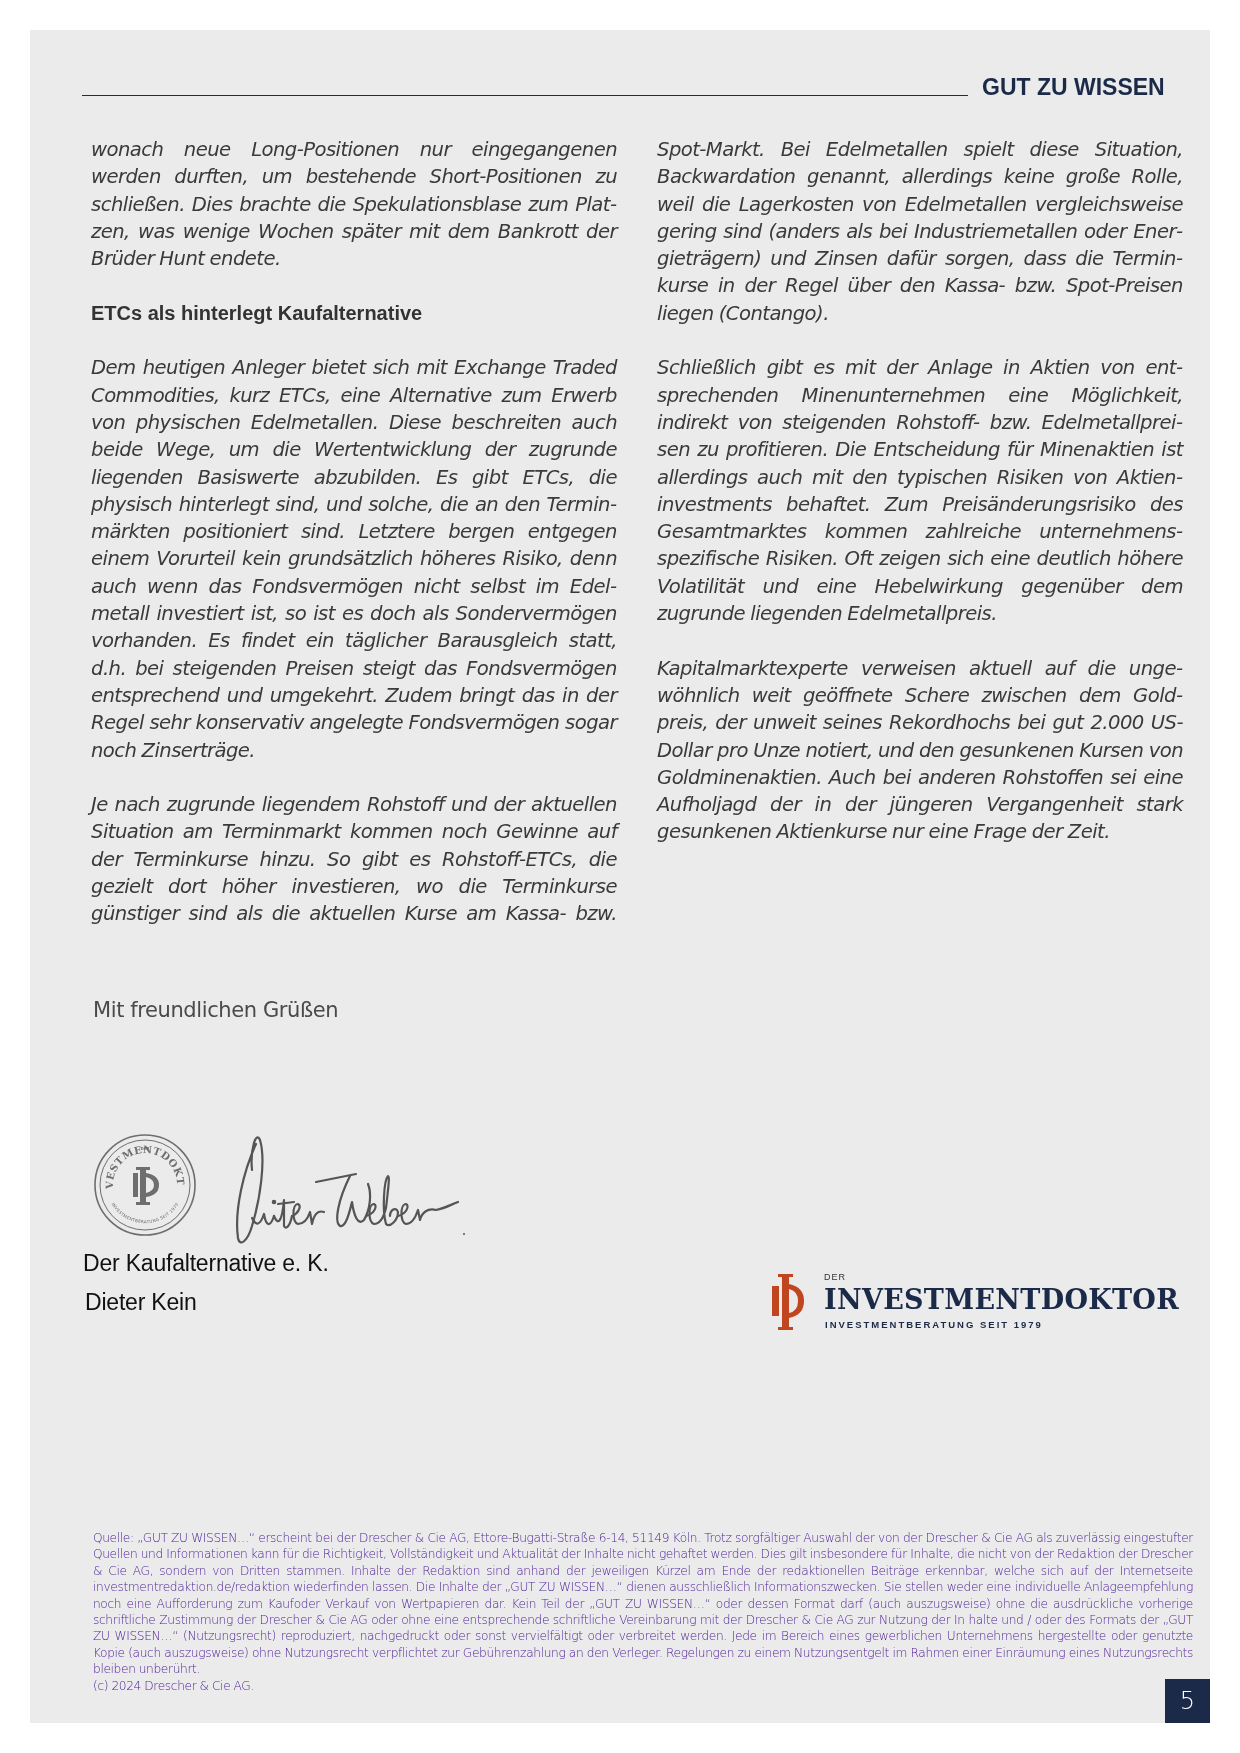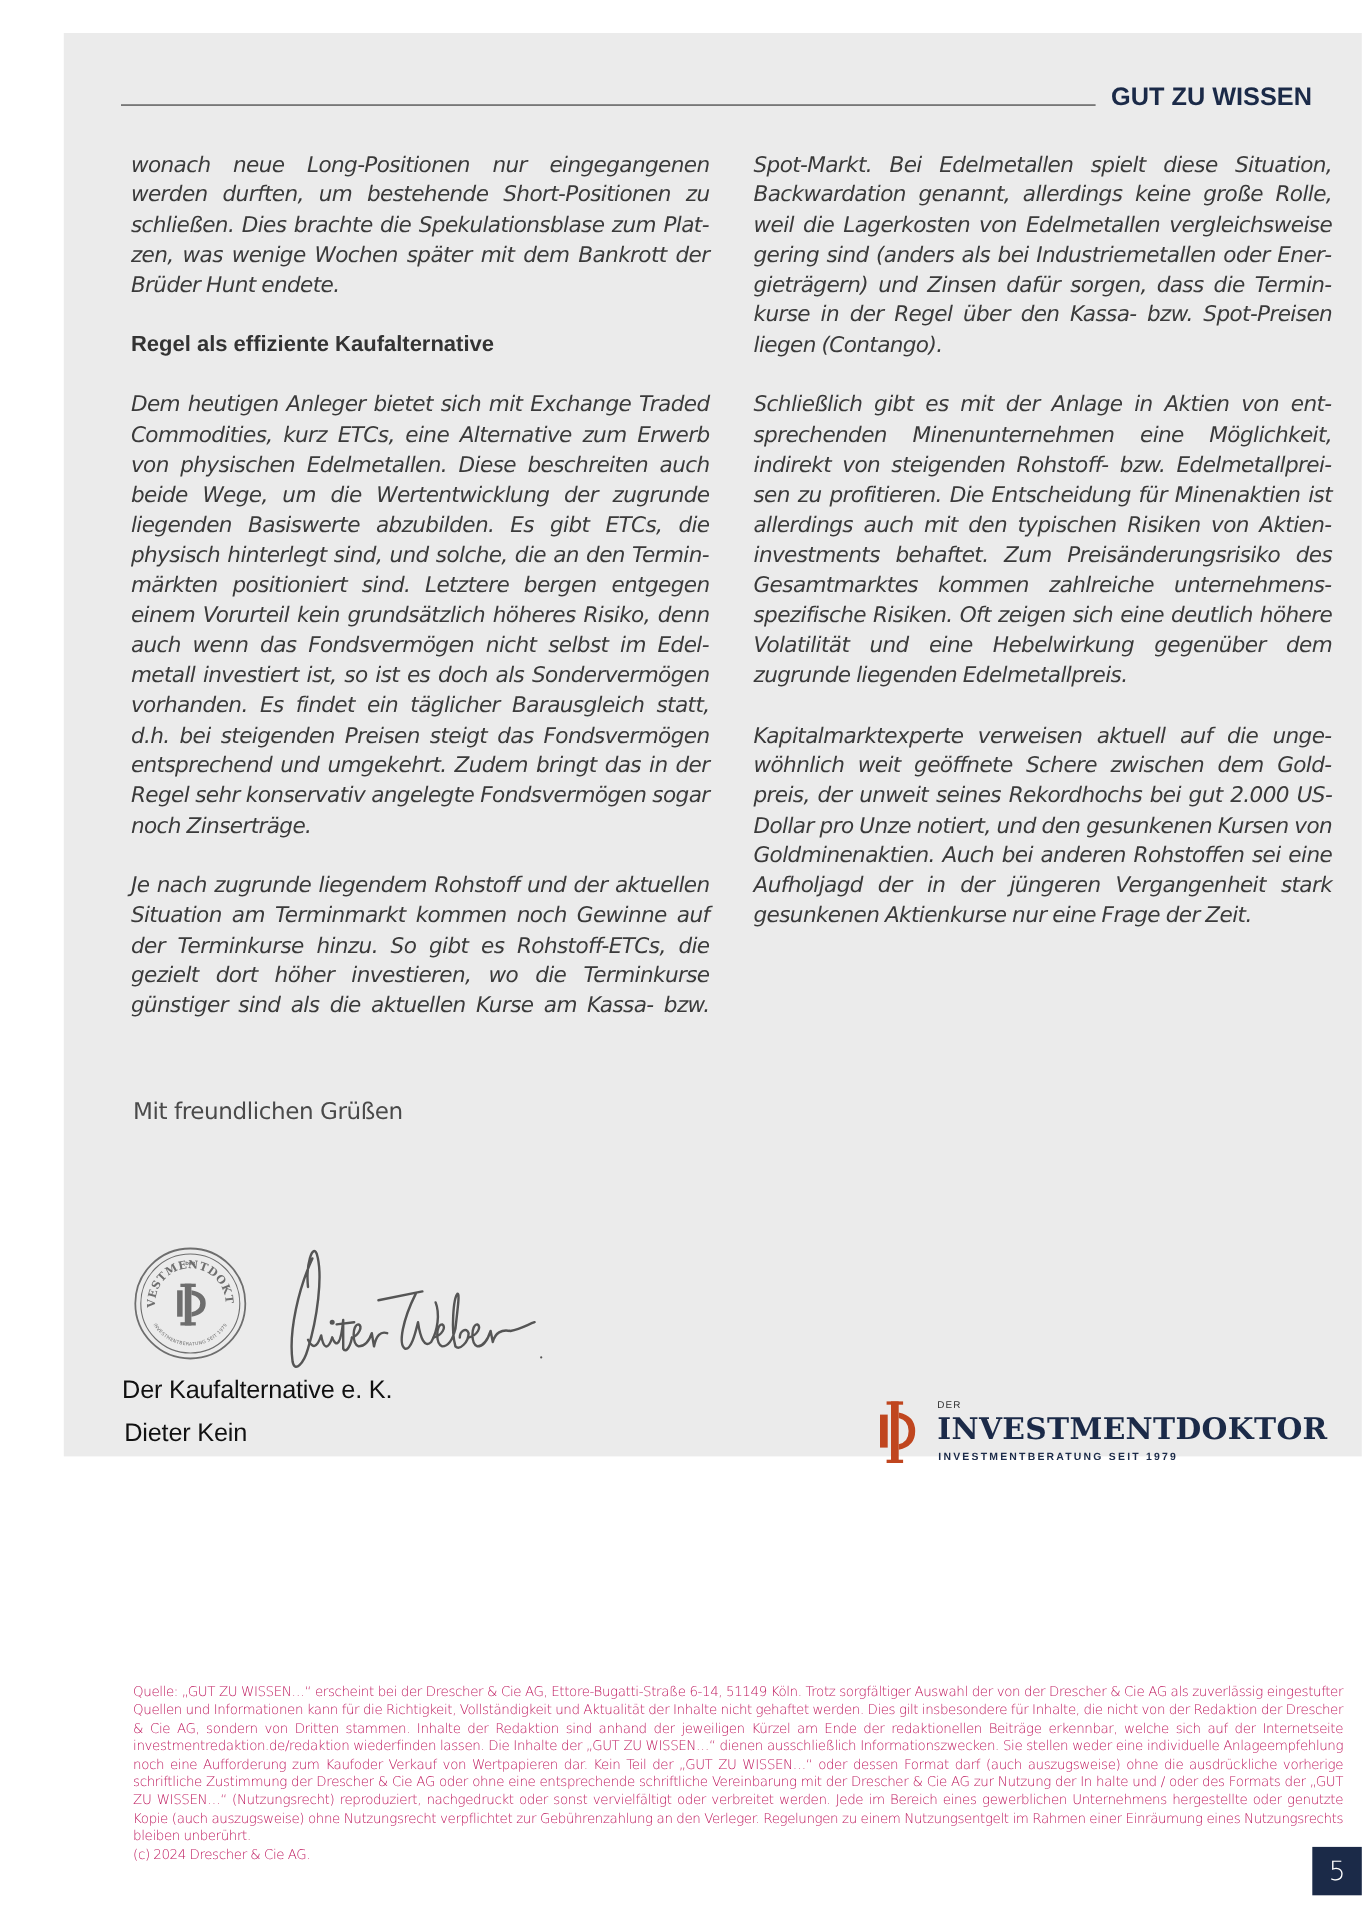--- a/index.html
+++ b/index.html
@@ -1,20 +1,19 @@
 <!DOCTYPE html>
 <html><head>
 <meta charset="utf-8">
 <style>
   html, body { margin: 0; padding: 0; background: #ffffff; }
   body { width: 1240px; height: 1753px; position: relative; overflow: hidden; }
   .page {
-    position: absolute; left: 30px; top: 30px; width: 1180px; height: 1294px;
+    position: absolute; left: 30px; top: 30px; width: 1180px; height: 1693px;
     background: #ebebeb;
-    margin-left: 28px;
   }
   .header-rule {
     position: absolute; left: 52px; top: 65px; width: 886px; height: 0;
     border-top: 1.5px solid #2b2b2b;
   }
   .header-title {
     position: absolute; left: 952px; top: 44px;
     font-family: "Liberation Sans", sans-serif; font-weight: bold;
     font-size: 23px; color: #1b2a48; letter-spacing: 0px;
   }
@@ -55,41 +54,41 @@
     position: absolute; left: 74px; top: 34px; font-family: "DejaVu Serif", serif;
     font-weight: bold; font-size: 27px; color: #1b2a48; letter-spacing: 0.3px;
   }
   .logo-tag {
     position: absolute; left: 75px; top: 69px; font-family: "Liberation Sans", sans-serif;
     font-size: 9.5px; color: #1b2a48; letter-spacing: 2px; font-weight: bold;
   }
   .footer {
     position: absolute; left: 63px; top: 1500px; width: 1100px;
     font-family: "DejaVu Sans", sans-serif; font-weight: 300;
-    font-size: 12.2px; line-height: 16.4px; color: #be185d;
+    font-size: 12.2px; line-height: 16.4px; color: #4c1d95;
     text-align: justify; letter-spacing: -0.35px; word-spacing: -0.3px;
   }
   .page-num {
     position: absolute; left: 1135px; top: 1649px; width: 45px; height: 44px;
     background: #1b2a48; color: #ffffff;
     font-family: "DejaVu Sans", sans-serif; font-size: 24px; font-weight: 300;
     display: flex; align-items: center; justify-content: center;
   }
 </style>
 </head>
 <body>
 
 <div class="page">
 
   <div class="header-rule"></div>
   <div class="header-title">GUT ZU WISSEN</div>
 
   <div class="col left">
     <p>wonach neue Long-Positionen nur eingegangenen werden durften, um bestehende Short-Positionen zu schließen. Dies brachte die Spekulationsblase zum Plat­zen, was wenige Wochen später mit dem Bankrott der Brüder Hunt endete.</p>
-    <h3>Regel als effiziente Kaufalternative</h3>
+    <h3>ETCs als hinterlegt Kaufalternative</h3>
     <p>Dem heutigen Anleger bietet sich mit Exchange Traded Commodities, kurz ETCs, eine Alternative zum Erwerb von physischen Edelmetallen. Diese beschreiten auch beide Wege, um die Wertentwicklung der zugrun­de liegenden Basiswerte abzubilden. Es gibt ETCs, die physisch hinterlegt sind, und solche, die an den Termin­märkten positioniert sind. Letztere bergen entgegen einem Vorurteil kein grundsätzlich höheres Risiko, denn auch wenn das Fondsvermögen nicht selbst im Edel­metall investiert ist, so ist es doch als Sondervermögen vorhanden. Es findet ein täglicher Barausgleich statt, d.h. bei steigenden Preisen steigt das Fondsvermögen entsprechend und umgekehrt. Zudem bringt das in der Regel sehr konservativ angelegte Fondsvermögen sogar noch Zinserträge.</p>
     <p style="text-align-last: justify;">Je nach zugrunde liegendem Rohstoff und der aktuel­len Situation am Terminmarkt kommen noch Gewinne auf der Terminkurse hinzu. So gibt es Rohstoff-ETCs, die gezielt dort höher investieren, wo die Terminkurse günstiger sind als die aktuellen Kurse am Kassa- bzw.</p>
   </div>
 
   <div class="col right">
     <p>Spot-Markt. Bei Edelmetallen spielt diese Situation, Backwardation genannt, allerdings keine große Rolle, weil die Lagerkosten von Edelmetallen vergleichsweise gering sind (anders als bei Industriemetallen oder Ener­gieträgern) und Zinsen dafür sorgen, dass die Termin­kurse in der Regel über den Kassa- bzw. Spot-Preisen liegen (Contango).</p>
     <p>Schließlich gibt es mit der Anlage in Aktien von ent­sprechenden Minenunternehmen eine Möglichkeit, indirekt von steigenden Rohstoff- bzw. Edelmetallprei­sen zu profitieren. Die Entscheidung für Minenaktien ist allerdings auch mit den typischen Risiken von Aktien­investments behaftet. Zum Preisänderungsrisiko des Gesamtmarktes kommen zahlreiche unternehmens­spezifische Risiken. Oft zeigen sich eine deutlich höhe­re Volatilität und eine Hebelwirkung gegenüber dem zugrunde liegenden Edelmetallpreis.</p>
     <p>Kapitalmarktexperte verweisen aktuell auf die unge­wöhnlich weit geöffnete Schere zwischen dem Gold­preis, der unweit seines Rekordhochs bei gut 2.000 US-Dollar pro Unze notiert, und den gesunkenen Kursen von Goldminenaktien. Auch bei anderen Rohstoffen sei eine Aufholjagd der in der jüngeren Vergangenheit stark gesunkenen Aktienkurse nur eine Frage der Zeit.</p>
   </div>
 

